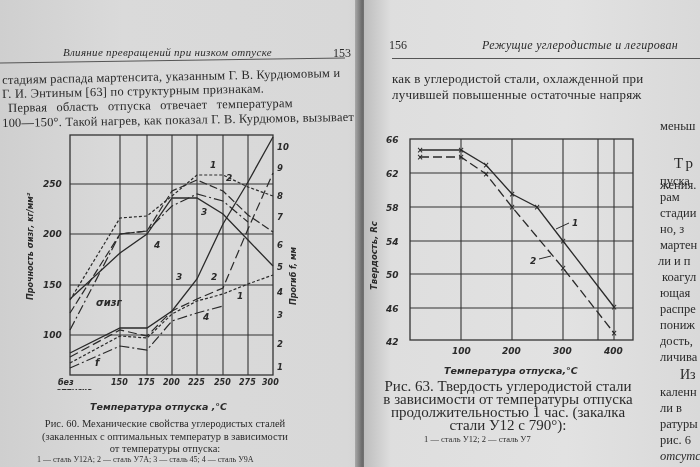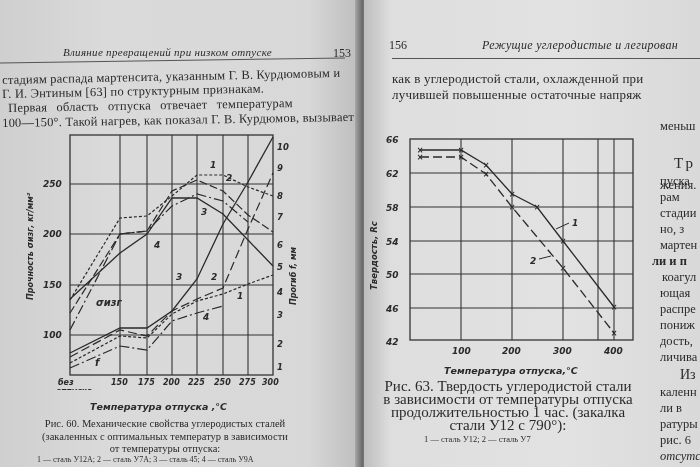--- a/index.html
+++ b/index.html
@@ -1,18 +1,18 @@
 <!DOCTYPE html>
 <html><head>
 <meta charset="utf-8">
 <style>
   html,body{margin:0;padding:0;}
   body{width:700px;height:467px;overflow:hidden;background:#3a3a3a;position:relative;font-family:"Liberation Serif",serif;color:#2a2a2a;}
   .page{position:absolute;top:0;height:467px;overflow:hidden;}
-  .page-left{left:0;width:362px;background:linear-gradient(90deg,#cfcfcf 0%,#dadada 30%,#d8d8d8 85%,#bcbcbc 100%);}
+  .page-left{left:0;width:362px;background:linear-gradient(90deg,#cfcfcf 0%,#dadada 30%,#d8d8d8 85%,#bcbcbc 100%);padding-left:47px;}
   .page-right{left:364px;width:336px;background:linear-gradient(90deg,#bdbdbd 0%,#dedede 8%,#e2e2e2 60%,#d9d9d9 100%);}
   .gutter{position:absolute;left:355px;top:0;width:16px;height:467px;background:linear-gradient(90deg,#a8a8a8,#6a6a6a 45%,#9a9a9a);}
   .running-head{position:absolute;font-style:italic;font-size:11px;letter-spacing:0.3px;}
   .page-num{position:absolute;font-size:12px;}
   .rule{position:absolute;height:1px;background:#555;}
   .body-text{position:absolute;font-size:12.5px;line-height:14.5px;white-space:nowrap;letter-spacing:0.2px;}
   .caption{position:absolute;font-size:10.5px;line-height:12.5px;text-align:center;white-space:nowrap;}
   .legend-line{position:absolute;font-size:8px;white-space:nowrap;}
   svg text{font-family:"DejaVu Sans",sans-serif;font-style:italic;font-weight:bold;fill:#2a2a2a;}
   .side-text{position:absolute;font-size:12.5px;line-height:16.4px;white-space:nowrap;}
@@ -121,21 +121,21 @@
 
   <div style="position:absolute;left:258px;top:118px;">
     <div class="side-text" style="top:0px;left:38px;">меньш</div>
     <div class="side-text" style="top:15px;left:38px;margin-top:44px;">жения.</div>
     <div class="side-text" style="top:37px;left:52px;font-size:15px;letter-spacing:3px;">Тр</div>
     <div class="side-text" style="top:55px;left:38px;">пуска</div>
     <div class="side-text" style="top:71px;left:38px;">рам</div>
     <div class="side-text" style="top:87px;left:38px;">стадии</div>
     <div class="side-text" style="top:103px;left:38px;">но,  з</div>
     <div class="side-text" style="top:119px;left:38px;">мартен</div>
-    <div class="side-text" style="top:135px;left:30px;font-weight:bold;">ли и п</div>
+    <div class="side-text" style="top:135px;left:36px;">ли и п</div>
     <div class="side-text" style="top:151px;left:40px;">коагул</div>
     <div class="side-text" style="top:167px;left:38px;">ющая</div>
     <div class="side-text" style="top:183px;left:38px;">распре</div>
     <div class="side-text" style="top:199px;left:38px;">пониж</div>
     <div class="side-text" style="top:215px;left:38px;">дость,</div>
     <div class="side-text" style="top:231px;left:38px;">личива</div>
     <div class="side-text" style="top:249px;left:58px;font-size:14px;">Из</div>
     <div class="side-text" style="top:266px;left:38px;">каленн</div>
     <div class="side-text" style="top:282px;left:38px;">ли в</div>
     <div class="side-text" style="top:298px;left:38px;">ратуры</div>

